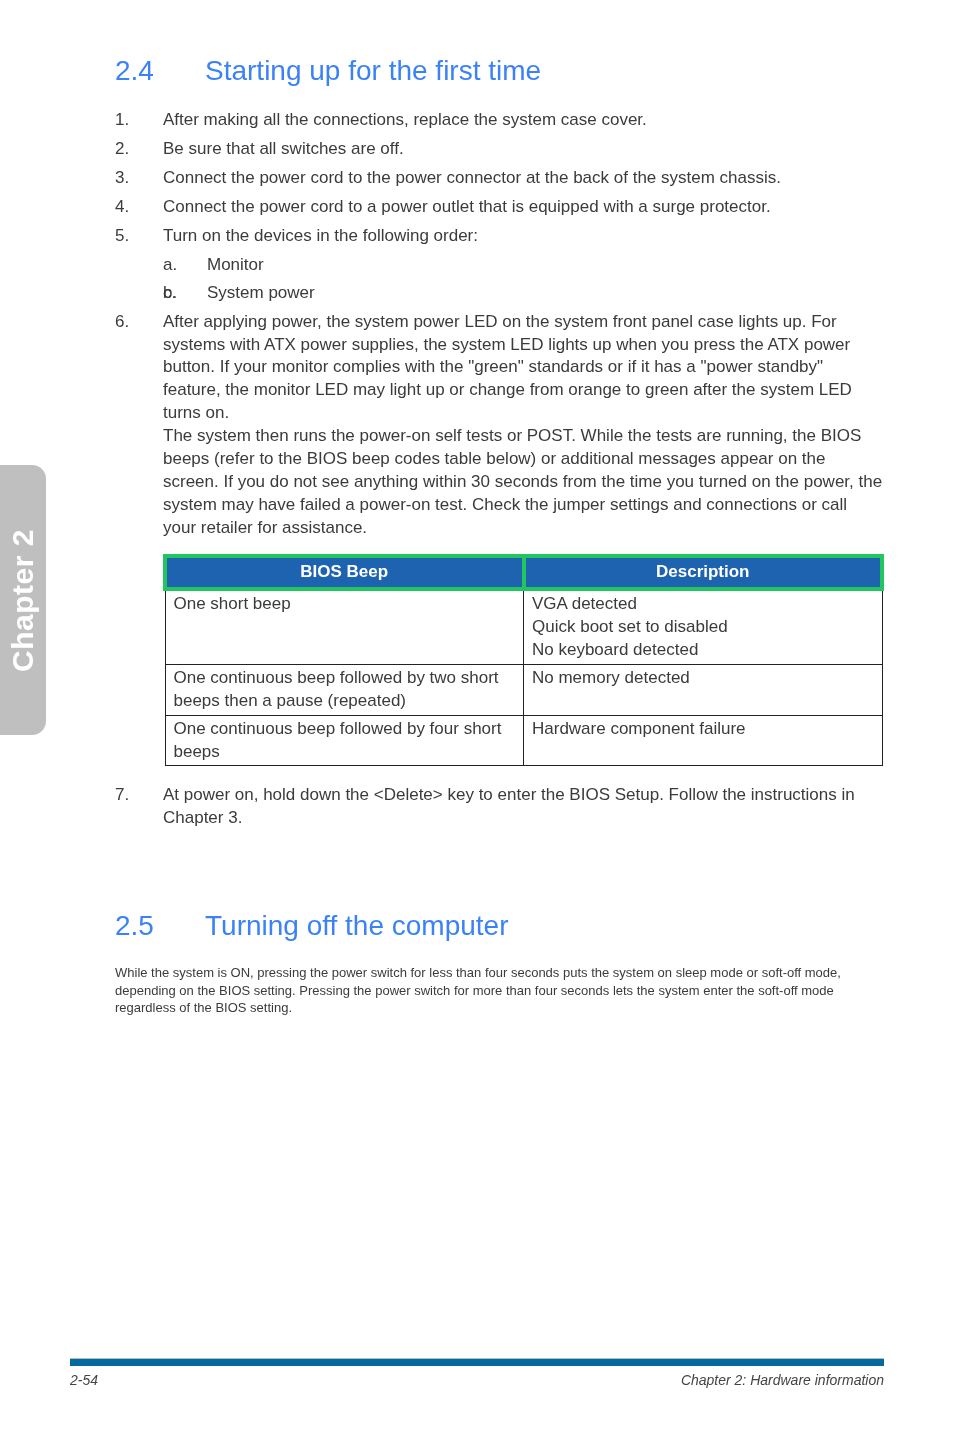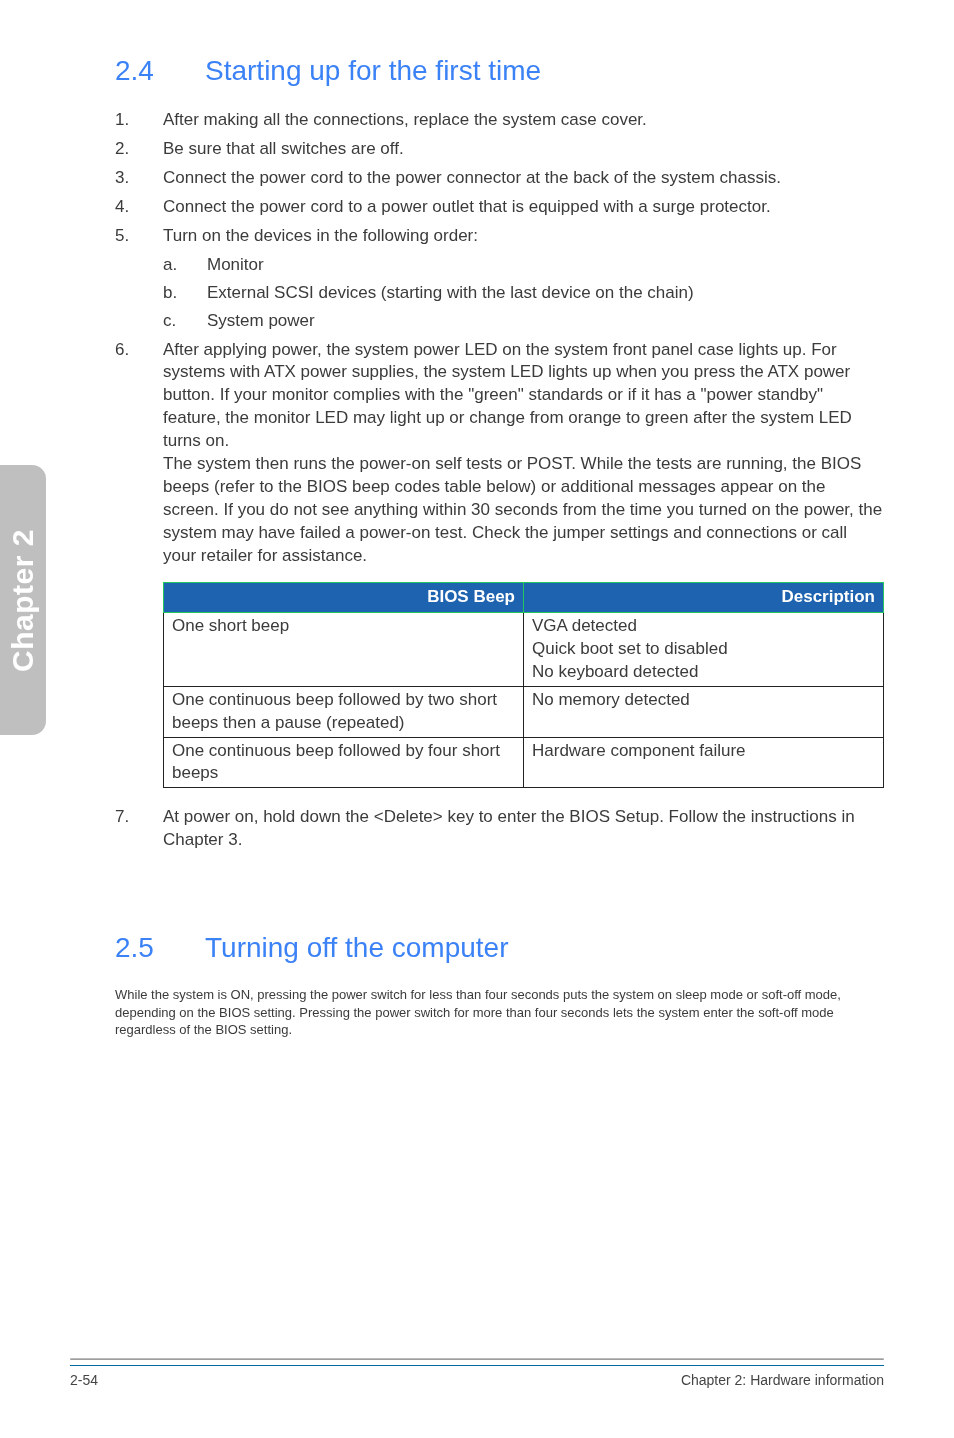--- a/index.html
+++ b/index.html
@@ -74,24 +74,24 @@
     width: 100%;
     border-collapse: collapse;
     margin-top: 14px;
     margin-left: 48px;
     width: calc(100% - 48px);
     font-size: 17px;
   }
   table.bios th {
     background: #1e63b0;
     color: #fff;
-    text-align: right;
+    text-align: center;
     font-weight: bold;
     padding: 3px 8px;
-    border: 1px solid #22c55e;
+    border: 4px solid #22c55e;
   }
   table.bios td {
     padding: 2px 8px;
     border: 1px solid #222;
     vertical-align: top;
     line-height: 1.35;
   }
   table.bios th:first-child, table.bios td:first-child { width: 50%; }
   .single-item {
     font-size: 17px;
@@ -106,26 +106,27 @@
   .sec25 { margin-top: 80px; }
   .body-para {
     font-size: 13px;
     line-height: 1.35;
   }
   .footer {
     position: absolute;
     bottom: 50px;
     left: 70px;
     right: 70px;
-    border-top: 1px solid #0369a1;
+    border-top: 7px solid #0369a1;
     padding-top: 6px;
     font-size: 14px;
     color: #444;
     display: flex;
     justify-content: space-between;
+    font-style: italic;
   }
   .footer-divider {
     position: absolute;
     bottom: 78px;
     left: 70px;
     right: 70px;
     height: 2px;
     background: linear-gradient(#c9c9c9, #8f8f8f);
     border-radius: 1px;
   }
@@ -143,21 +144,21 @@
 
 <ol class="main-list">
   <li><span>After making all the connections, replace the system case cover.</span></li>
   <li><span>Be sure that all switches are off.</span></li>
   <li><span>Connect the power cord to the power connector at the back of the system chassis.</span></li>
   <li><span>Connect the power cord to a power outlet that is equipped with a surge protector.</span></li>
   <li>
     <span>Turn on the devices in the following order:</span>
     <ol class="sub-list">
       <li><span class="letter">a.</span><span>Monitor</span></li>
-      <li><span class="letter">b.</span><span>External SCSI devices (starting with the last device on the chain)</span></li>
+      <li><span class="letter">b.</span></li>
       <li><span class="letter">c.</span><span>System power</span></li>
     </ol>
   </li>
   <li>
     <span>After applying power, the system power LED on the system front panel case lights up. For systems with ATX power supplies, the system LED lights up when you press the ATX power button. If your monitor complies with the "green" standards or if it has a "power standby" feature, the monitor LED may light up or change from orange to green after the system LED turns on.</span>
     <div class="para-block">The system then runs the power-on self tests or POST. While the tests are running, the BIOS beeps (refer to the BIOS beep codes table below) or additional messages appear on the screen. If you do not see anything within 30 seconds from the time you turned on the power, the system may have failed a power-on test. Check the jumper settings and connections or call your retailer for assistance.</div>
 
     <table class="bios" style="margin-left:0; width:100%;">
       <thead>
         <tr>

